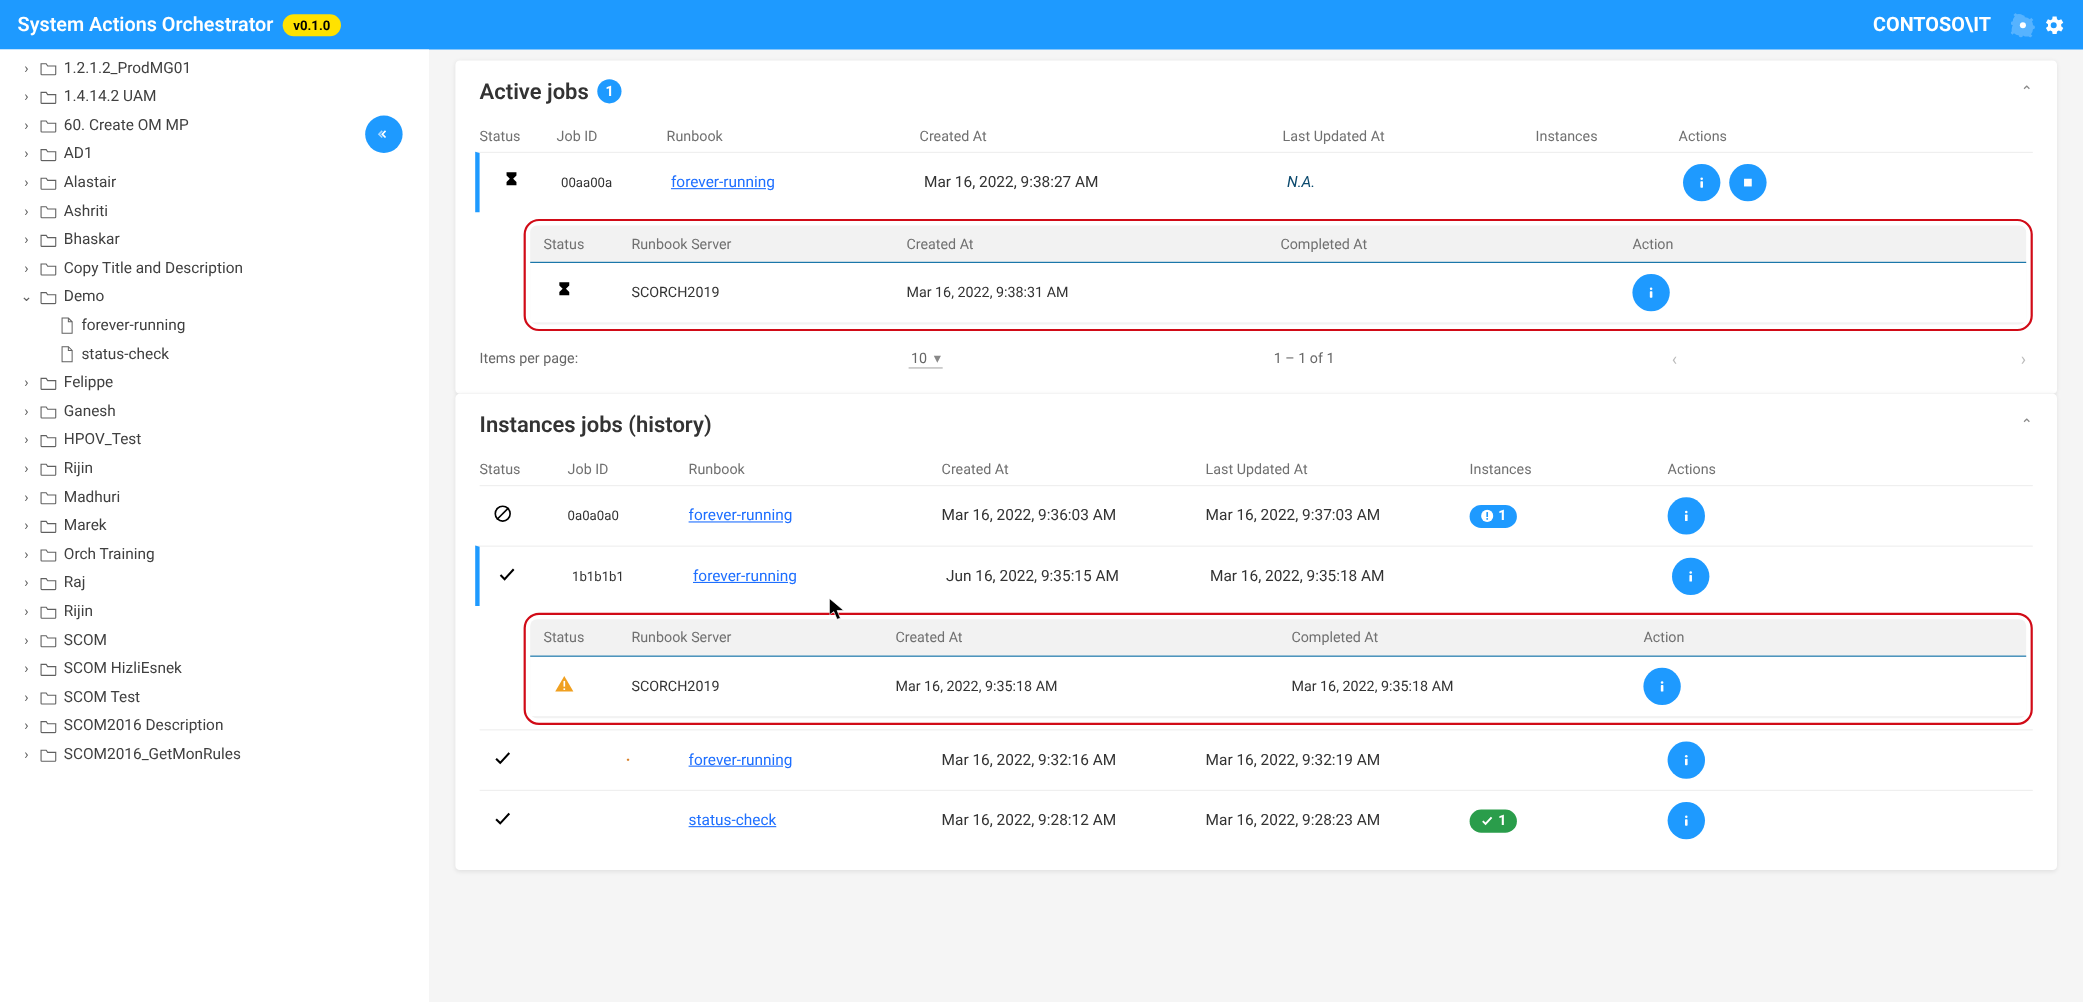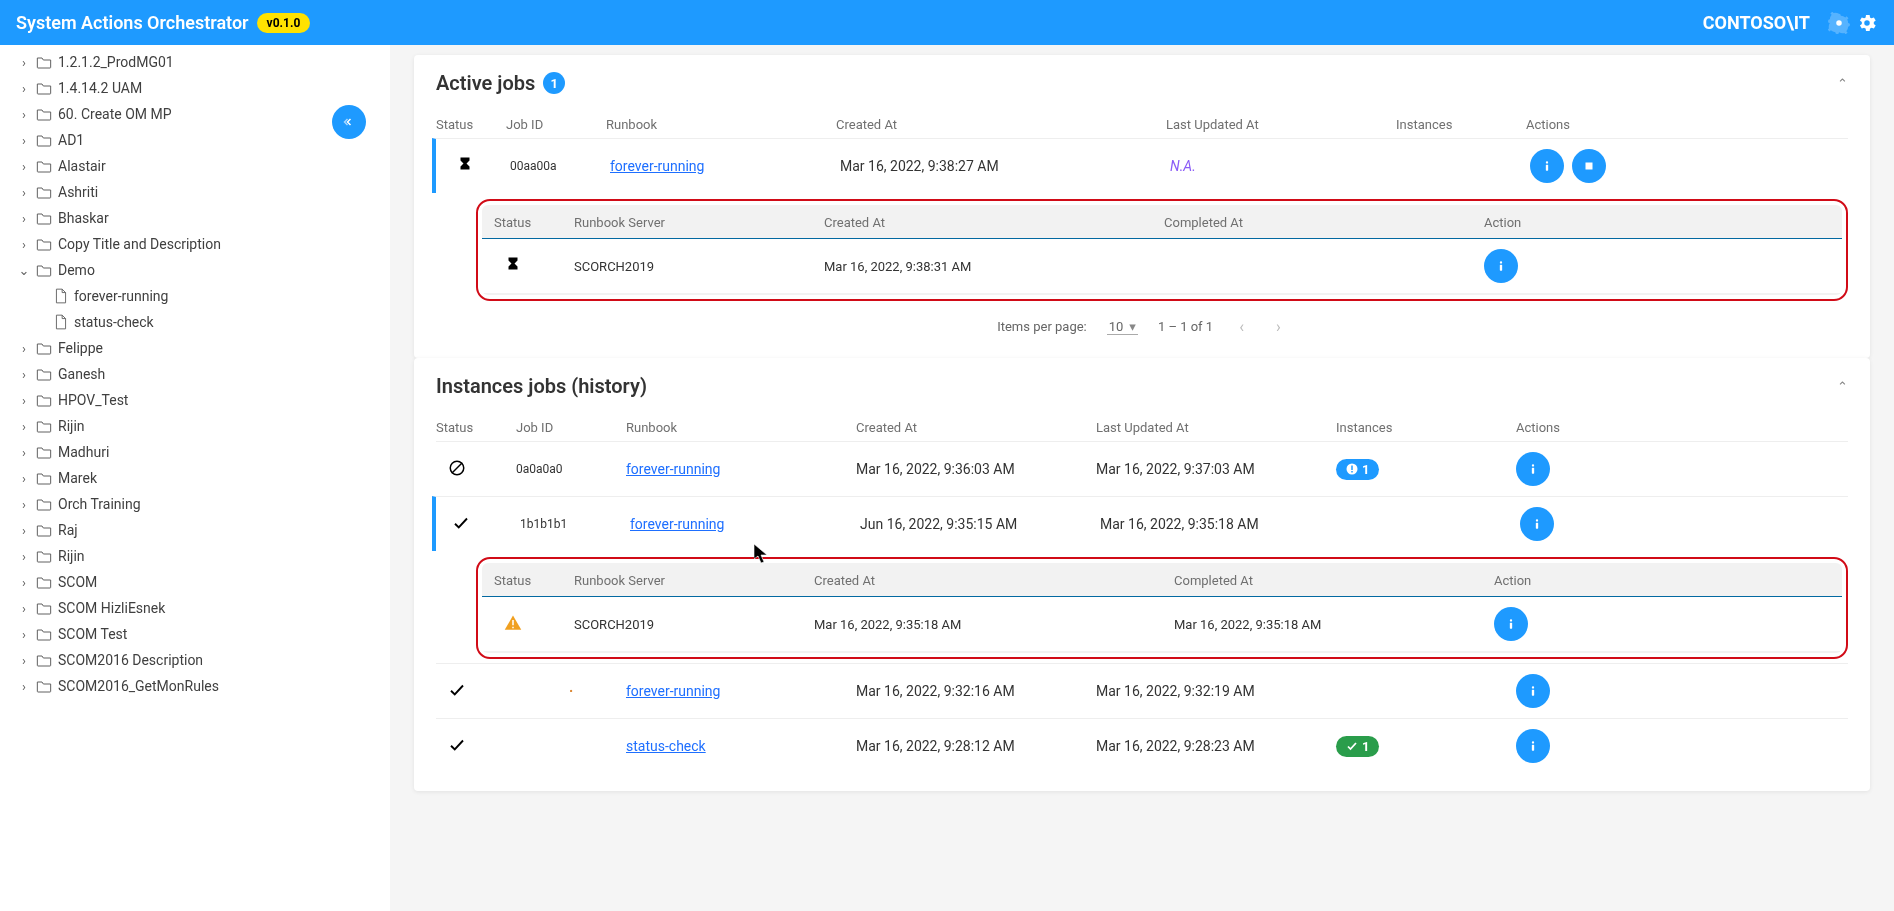--- a/index.html
+++ b/index.html
@@ -29,34 +29,34 @@
   .count-badge { background: #1e9aff; color: #fff; border-radius: 50%; width: 22px; height: 22px; display: inline-flex; align-items: center; justify-content: center; font-size: 13px; font-weight: 700; margin-left: 8px; }
   .panel-collapse { margin-left: auto; color: #888; cursor: pointer; font-size: 13px; }
   .panel-body { padding: 0 22px 18px; }
   .grid-head, .grid-row { display: grid; align-items: center; font-size: 14px; }
   .grid-head { color: #707070; font-size: 13px; padding: 6px 0; }
   .grid1 { grid-template-columns: 70px 100px 230px 330px 230px 130px 200px; }
   .grid2 { grid-template-columns: 80px 110px 230px 240px 240px 180px 200px; }
   .grid-row { padding: 10px 0; border-top: 1px solid #eee; }
   .row-selected { border-left: 4px solid #1e9aff; margin-left: -4px; padding-left: 4px; }
   a.link { color: #1e6fff; text-decoration: underline; cursor: pointer; }
-  .italic { font-style: italic; color: #8b5cf6; }
+  .italic { font-style: italic; color: #0c4a6e; }
   .actions { display: flex; gap: 8px; }
   .btn-circle { width: 34px; height: 34px; border-radius: 50%; background: #1e9aff; color: #fff; display: inline-flex; align-items: center; justify-content: center; cursor: pointer; font-weight: 700; font-size: 15px; }
   .pill { display: inline-flex; align-items: center; gap: 4px; padding: 3px 10px; border-radius: 14px; font-size: 13px; font-weight: 700; color: #fff; }
   .pill-blue { background: #1e9aff; }
   .pill-green { background: #2a9d4b; }
   .nested { border: 2px solid #d10b17; border-radius: 14px; padding: 4px; margin: 6px 0 4px 40px; }
   .nested-inner { background: #f2f2f2; border-radius: 6px; padding: 2px 0; }
   .nested-grid { display: grid; grid-template-columns: 80px 250px 340px 320px 200px; align-items: center; font-size: 13px; }
   .nested-head { color: #707070; padding: 8px 12px; }
   .nested-row { padding: 10px 12px; border-top: 1px solid #0369a1; background: #fff; }
   .nested2 .nested-grid { grid-template-columns: 80px 240px 360px 320px 180px; }
   .hourglass svg, .status-icon svg { width: 18px; height: 18px; }
-  .paginator { display: flex; align-items: center; justify-content: center; gap: 20px; font-size: 13px; color: #666; padding: 12px 0 4px; }
+  .paginator { display: flex; align-items: center; justify-content: space-between; gap: 20px; font-size: 13px; color: #666; padding: 12px 0 4px; }
   .page-sel { display: flex; align-items: center; gap: 6px; border-bottom: 1px solid #aaa; padding: 0 2px; }
   .page-nav { color: #bbb; cursor: pointer; font-size: 16px; padding: 0 6px; }
   .tree::-webkit-scrollbar{width:10px}.tree::-webkit-scrollbar-thumb{background:#ccc;border-radius:5px}
   .narrow-id { font-size: 12px; }
   .warning-triangle svg { width: 18px; height: 18px; }
   .dot-orange { color: #d9822b; font-weight: bold; }
   .cursor-img { position: absolute; left: 754px; top: 544px; pointer-events: none; }
 </style>
 </head>
 <body>

